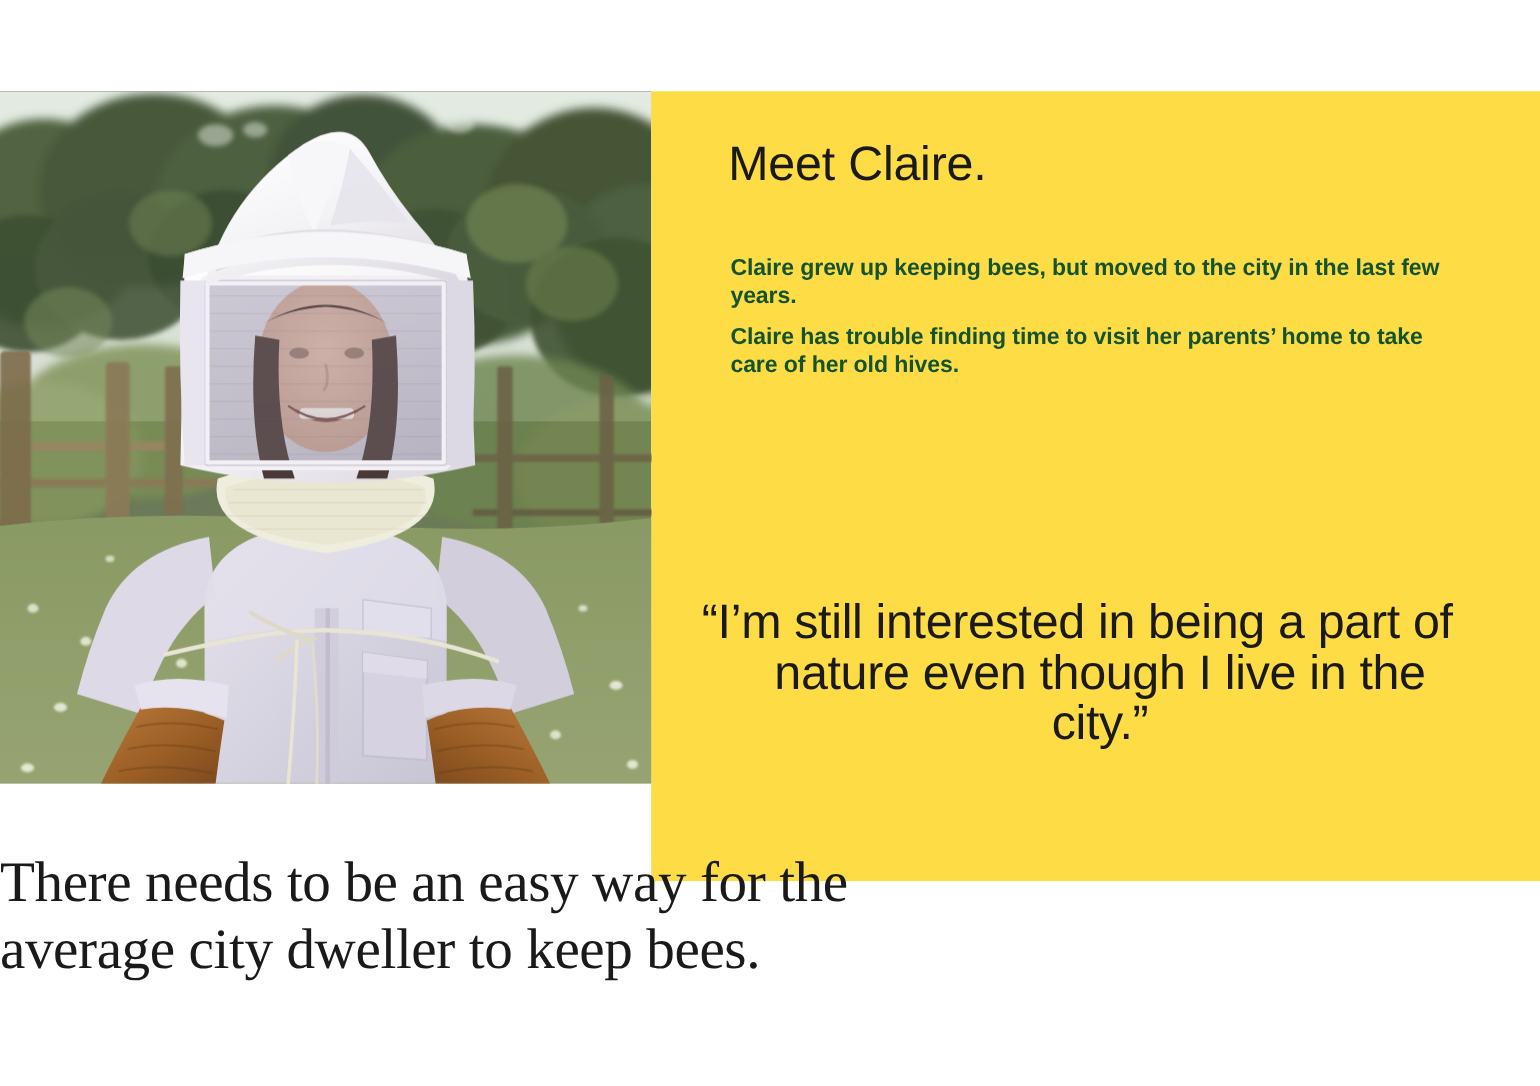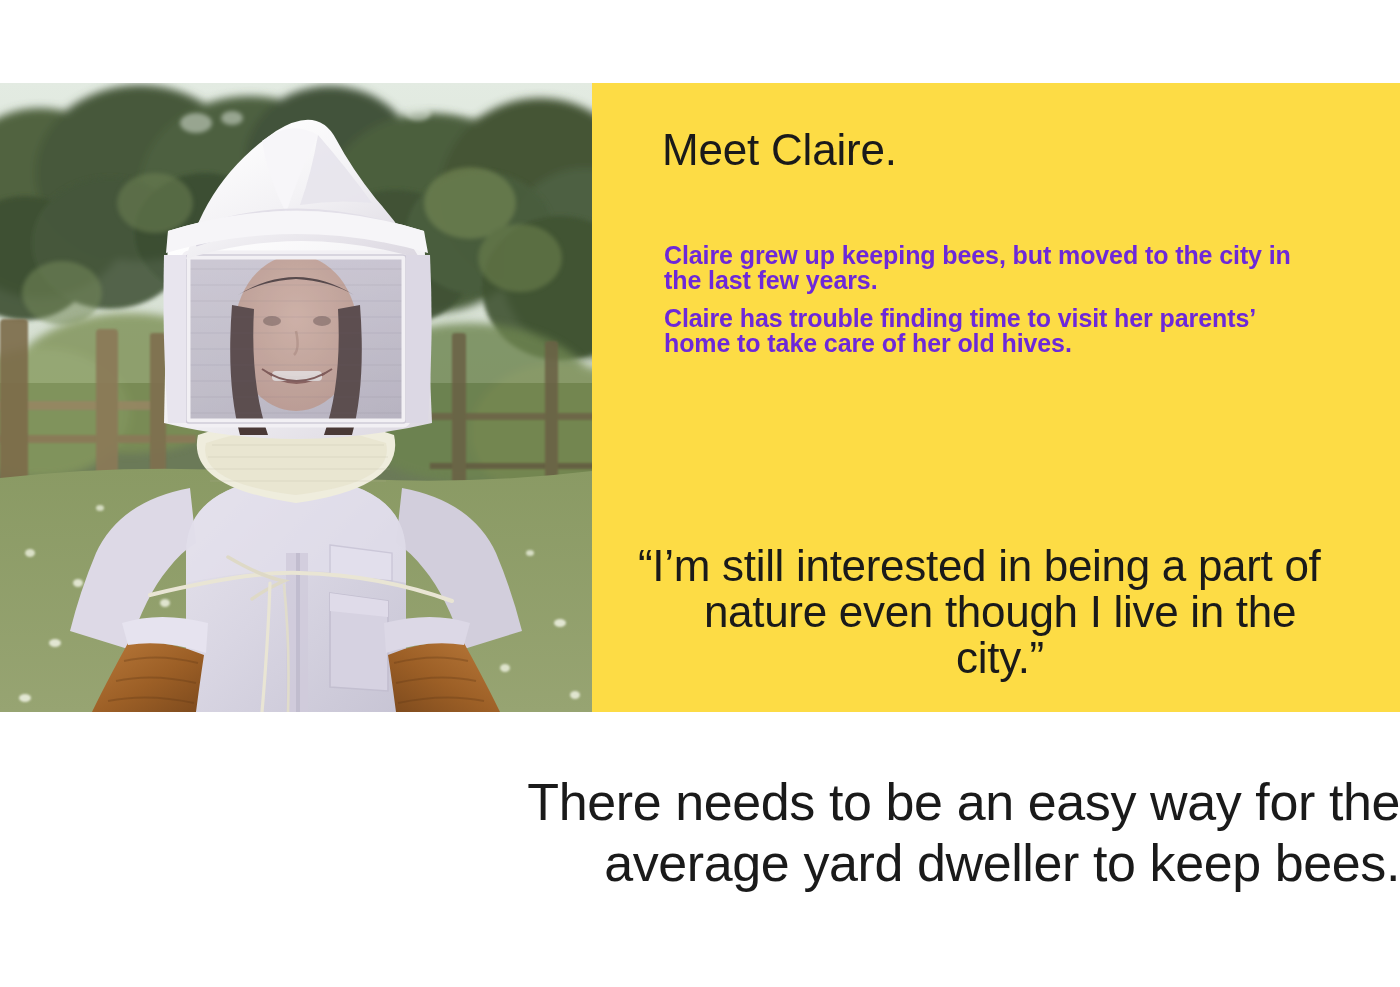--- a/index.html
+++ b/index.html
@@ -43,21 +43,21 @@
   .photo-svg {
     display: block;
     width: 592px;
     height: 629px;
   }
 
   
   .yellow-panel {
     position: relative;
     width: 808px;
-    height: 629px;
+    height: 718px;
     background: #FDDC45;
   }
 
   .panel-inner {
     position: absolute;
     left: 70px;
     top: 0;
     width: 700px;
     height: 100%;
   }
@@ -75,25 +75,25 @@
   }
 
   .bio-block {
     position: absolute;
     left: 2px;
     top: 148px;
     width: 648px;
   }
 
   .bio-para {
-    margin: 12px 0 13px 0;
-    font-size: 25px;
+    margin: 0 0 13px 0;
+    font-size: 21px;
     line-height: 25px;
     font-weight: 600;
-    color: #6d28d9;
+    color: #14532d;
     letter-spacing: -0.1px;
   }
   .bio-para:last-child { margin-bottom: 0; }
 
   .quote-block {
     position: absolute;
     left: -24px;
     top: 460px;
     width: 700px;
   }
@@ -107,21 +107,22 @@
     letter-spacing: -0.3px;
   }
   .quote-line-2 { display: block; padding-left: 24px; text-align: center; }
 
   
   .statement {
     position: absolute;
     left: 0;
     top: 772px;
     width: 1400px;
-    text-align: right;
+    text-align: left;
+    font-family: Liberation Serif, serif;
   }
 
   .statement-line {
     display: block;
     font-size: 52px;
     line-height: 61px;
     font-weight: 300;
     color: #1a1a1a;
     letter-spacing: -0.4px;
   }
@@ -383,16 +384,16 @@
           </p>
         </div>
 
       </div>
     </div>
 
   </div>
 
   <div class="statement">
     <span class="statement-line">There needs to be an easy way for the</span>
-    <span class="statement-line">average yard dweller to keep bees.</span>
+    <span class="statement-line">average city dweller to keep bees.</span>
   </div>
 
 </div>
 
 </body></html>

